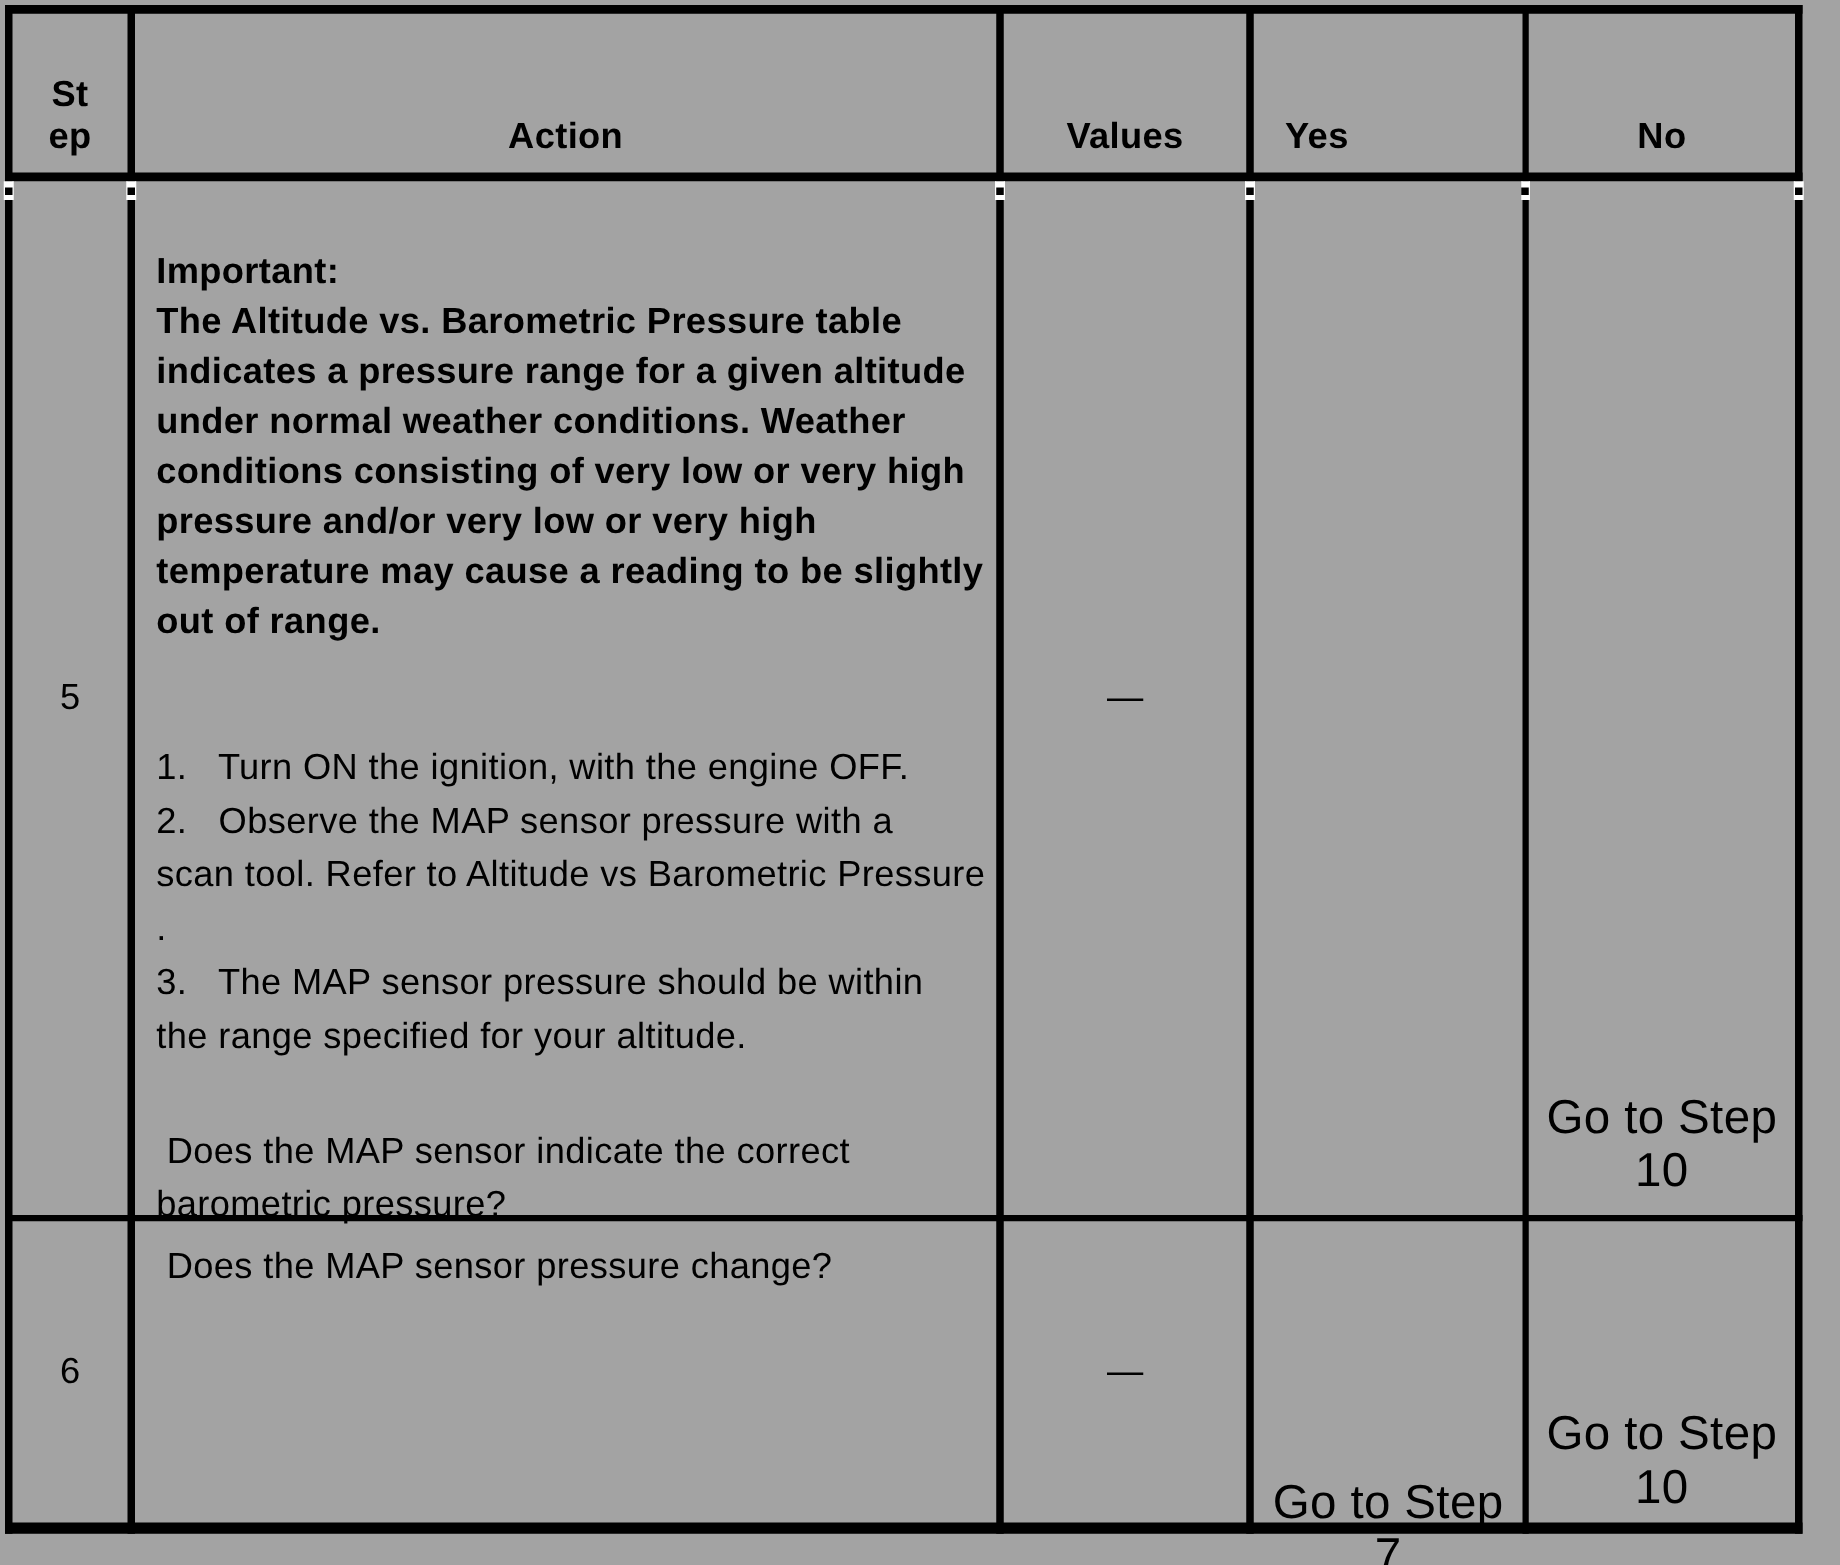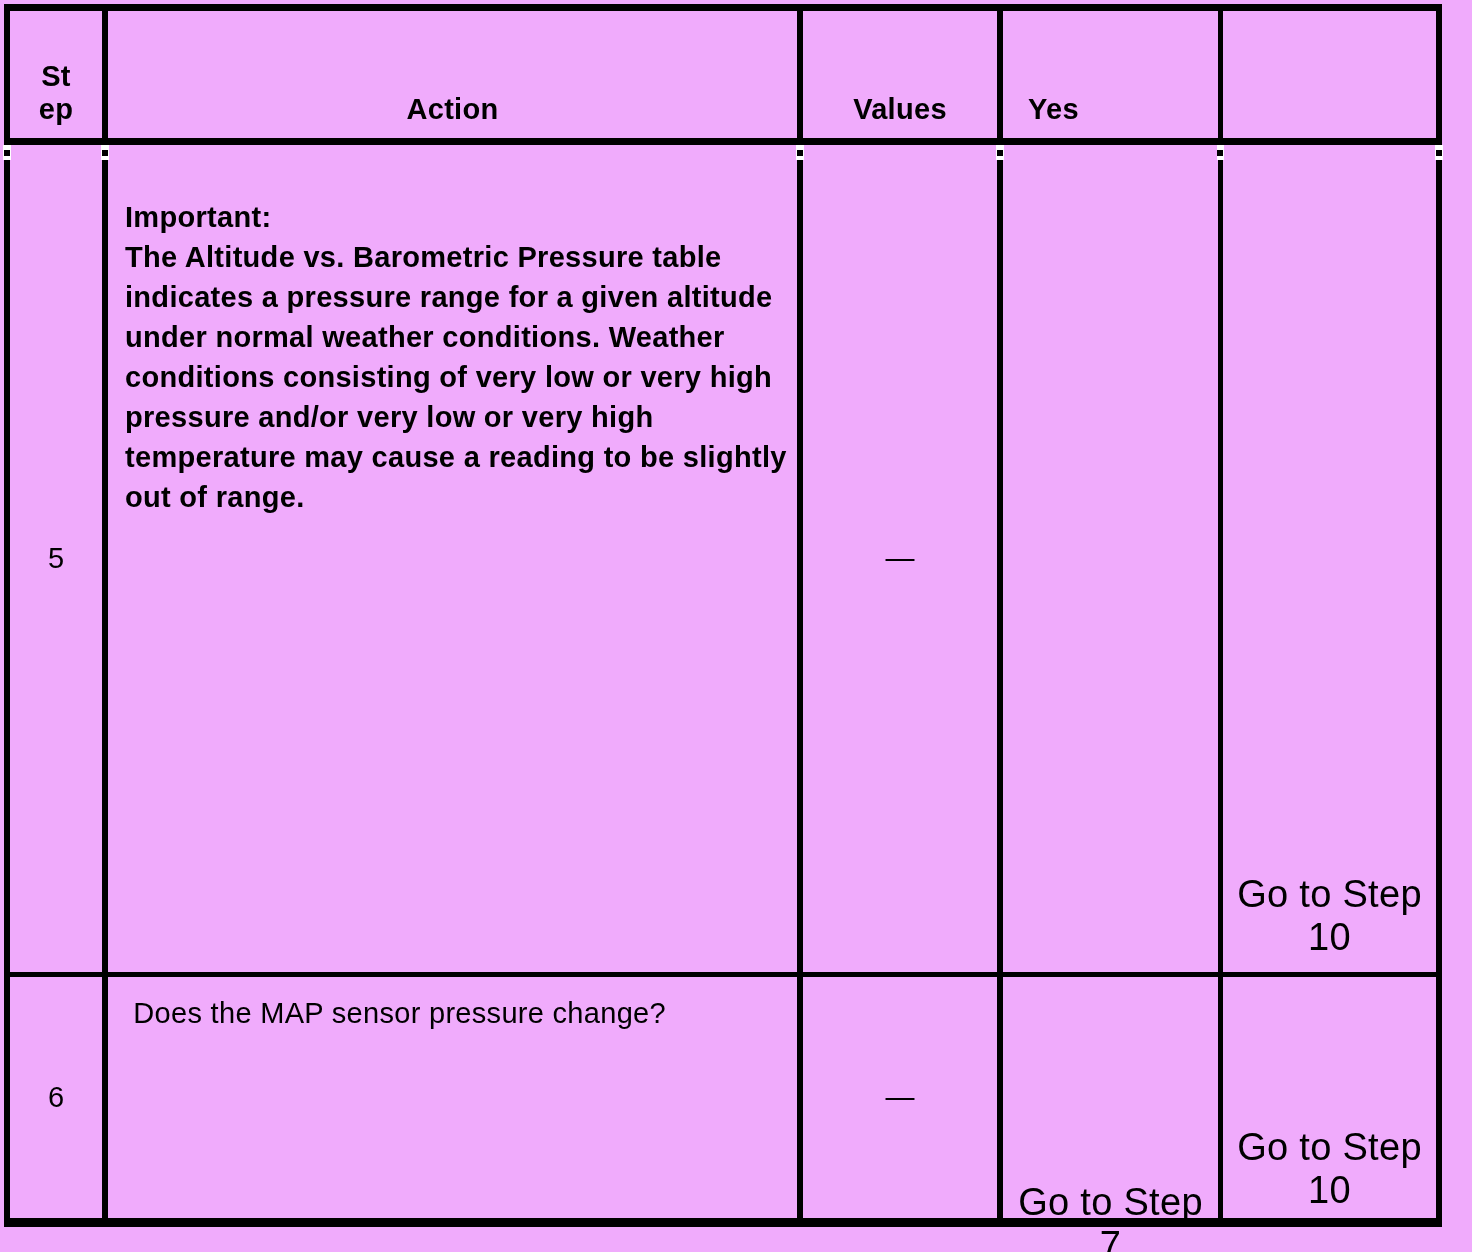--- a/index.html
+++ b/index.html
@@ -1,18 +1,18 @@
 <!DOCTYPE html>
 <html><head>
 <meta charset="utf-8">
 <style>
   html,body { margin:0; padding:0; background:#ffffff; }
   .page {
     position:relative; width:1472px; height:1252px;
-    background:#f0abfc; color:#000000;
+    background:#a3a3a3; color:#000000;
     font-family:"Liberation Sans", sans-serif;
     overflow:hidden;
   }
   .hl, .vl { position:absolute; background:#000000; }
   .gap { position:absolute; background:#ffffff; }
   .dot { position:absolute; background:#000000; width:6px; height:6px; }
   .cell { position:absolute; overflow:hidden; box-sizing:border-box; }
   .hdr {
     display:flex; align-items:flex-end; justify-content:center;
     font-weight:bold; font-size:29px; line-height:33px;
@@ -72,33 +72,44 @@
   </div>
   <div class="cell hdr" style="left:803px;  top:11px; width:194px; height:127px;">
     <span>Values</span>
   </div>
   <div class="cell hdr" style="left:108px;  top:11px; width:689px; height:127px;">
     <span>Action</span>
   </div>
   <div class="cell hdr" style="left:946px; top:11px; width:215px; height:127px;">
     <span>Yes</span>
   </div>
+  <div class="cell hdr" style="left:1223px; top:11px; width:213px; height:127px;">
+    <span>No</span>
+  </div>
 
   <div class="cell centered" style="left:10px; top:145px; width:92px; height:827px;">
     <span class="stepnum">5</span>
   </div>
   <div class="cell bodytxt r5action" style="left:108px; top:145px; width:689px; height:827px;">
     <div class="prewrap boldblk">Important:
 The Altitude vs. Barometric Pressure table
 indicates a pressure range for a given altitude
 under normal weather conditions. Weather
 conditions consisting of very low or very high
 pressure and/or very low or very high
 temperature may cause a reading to be slightly
 out of range.</div>
+    <div class="prewrap listblk-r5">1.   Turn ON the ignition, with the engine OFF.
+2.   Observe the MAP sensor pressure with a
+scan tool. Refer to Altitude vs Barometric Pressure
+.
+3.   The MAP sensor pressure should be within
+the range specified for your altitude.</div>
+    <div class="prewrap qblk-r5"> Does the MAP sensor indicate the correct
+barometric pressure?</div>
   </div>
   <div class="cell centered" style="left:803px; top:145px; width:194px; height:827px;">
     <span class="stepnum">—</span>
   </div>
   <div class="cell bottomed padb13" style="left:1223px; top:145px; width:213px; height:827px;">
     <div class="preline">Go to Step
 10</div>
   </div>
 
   <div class="cell centered" style="left:10px; top:977px; width:92px; height:241px;">

